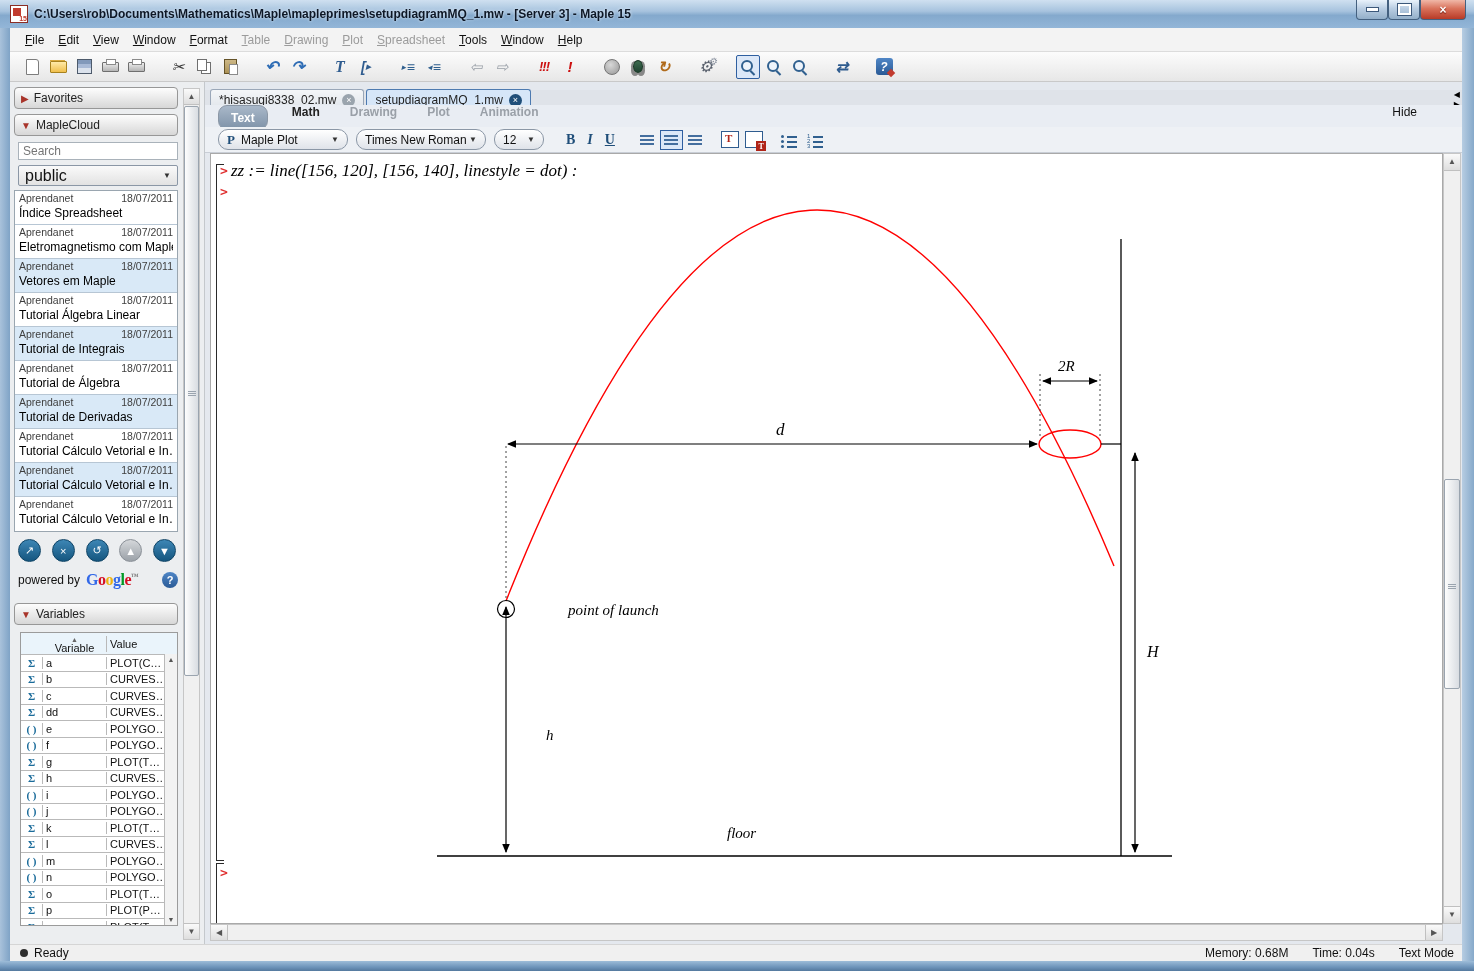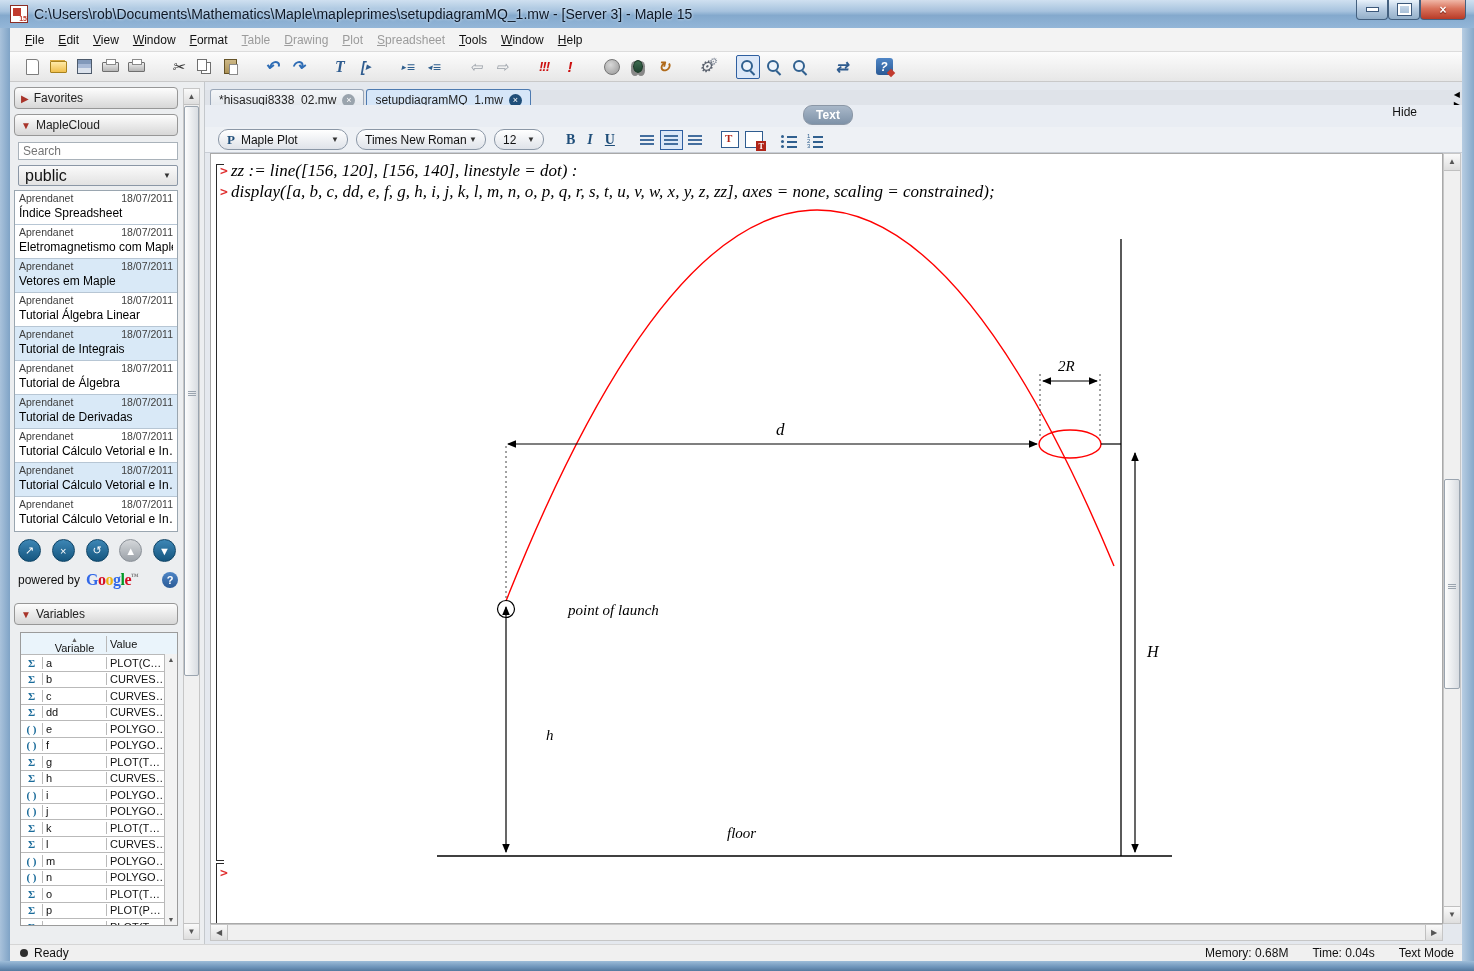--- a/index.html
+++ b/index.html
@@ -6,21 +6,21 @@
   .window{position:relative;width:1474px;height:971px;font-family:"Liberation Sans",sans-serif;
           background:#eef0f2;overflow:hidden;font-size:12px;color:#111;}
   
   .titlebar{position:absolute;left:0;top:0;width:1474px;height:28px;
     background:linear-gradient(180deg,#cfe0f0 0%,#a7c3de 40%,#84a9cd 55%,#93b6d8 100%);
     border-bottom:1px solid #5a7da3;display:flex;align-items:center;}
   .app-icon{width:16px;height:16px;margin:0 6px 0 10px;background:#fff;border:1px solid #8a2d25;
     position:relative;display:flex;align-items:flex-end;justify-content:flex-end;}
   .app-icon::before{content:"";position:absolute;left:2px;top:2px;width:8px;height:8px;background:#c23b2e;}
   .app-icon b{font-size:7px;color:#c23b2e;line-height:7px;font-weight:bold;}
-  .title-text{font-size:14px;color:#0d1726;text-shadow:0 0 3px #e8f2fb;}
+  .title-text{font-size:12px;color:#0d1726;text-shadow:0 0 3px #e8f2fb;font-weight:bold;}
   .win-controls{position:absolute;right:8px;top:0;display:flex;}
   .wbtn{width:30px;height:19px;border:1px solid #44607f;border-top:none;border-radius:0 0 4px 4px;
     background:linear-gradient(#e9f2fb,#b9cde2 45%,#93afc9);display:flex;align-items:center;justify-content:center;}
   .wbtn.close{width:44px;background:linear-gradient(#f0b8a8,#d9725b 45%,#b83a27);}
   .wbtn .bar{width:11px;height:3px;background:#fff;border:1px solid #3c587a;}
   .wbtn .box{width:9px;height:7px;border:2px solid #fff;outline:1px solid #3c587a;}
   .wbtn .x{color:#fff;font-weight:bold;font-size:12px;text-shadow:0 1px 1px #6e1408;}
   .menubar{position:absolute;left:10px;top:28px;width:1454px;height:24px;background:#f3f3f3;
     border-bottom:1px solid #dcdcdc;display:flex;align-items:center;padding-left:8px;box-sizing:border-box;}
   .mi{display:inline-block;padding:3px 7px;font-size:12px;color:#111;}
@@ -120,21 +120,21 @@
     background:repeating-linear-gradient(#9aa4af 0 1px,transparent 1px 2px);}
   
   .main{position:absolute;left:205px;top:82px;width:1257px;height:862px;background:#e4e8ee;}
   .tabbar{position:absolute;left:0;top:8px;width:100%;height:21px;background:#dfe3e9;border-bottom:1px solid #aab6c5;display:flex;align-items:flex-end;padding-left:5px;box-sizing:border-box;}
   .tab{height:20px;display:flex;align-items:center;padding:0 8px;border:1px solid #9aa7b8;border-bottom:none;border-radius:3px 3px 0 0;
     background:linear-gradient(#f4f6f8,#dfe4ea);margin-right:2px;font-size:12px;color:#222;}
   .tab.active{background:#d6e6f8;border-color:#4d7ab0;}
   .tclose{width:13px;height:13px;border-radius:50%;background:#9aa4ad;color:#fff;font-size:9px;line-height:13px;text-align:center;margin-left:6px;}
   .tab.active .tclose{background:#1f4e79;}
   .tabscroll{position:absolute;right:2px;top:0;display:flex;flex-direction:column;font-size:8px;color:#000;line-height:10px;}
-  .modebar{position:absolute;left:0;top:23px;width:100%;height:22px;background:#e9edf3;display:flex;align-items:center;padding-left:13px;box-sizing:border-box;flex-direction:column;}
+  .modebar{position:absolute;left:0;top:23px;width:100%;height:22px;background:#e9edf3;display:flex;padding-left:13px;box-sizing:border-box;}
   .mode{font-weight:bold;font-size:12px;margin-right:30px;color:#222;}
   .mode.pill{background:linear-gradient(#a9b8c9,#7e92a8);color:#fff;border-radius:9px;padding:2px 12px;margin-right:24px;}
   .mode.dis{color:#9aa0a8;}
   .hide-lbl{position:absolute;right:45px;font-size:12px;color:#111;}
   .formatbar{position:absolute;left:0;top:45px;width:100%;height:26px;background:#eef1f5;border-bottom:1px solid #c9ced6;
     display:flex;align-items:center;padding-left:13px;box-sizing:border-box;}
   .pill{height:19px;border:1px solid #8b97a6;border-radius:10px;background:linear-gradient(#ffffff,#dfe3e9);
     display:flex;align-items:center;padding:0 8px;margin-right:8px;}
   .pill .pfx{font-family:"Liberation Serif",serif;font-weight:bold;color:#1f4e79;font-size:13px;margin-right:6px;}
   .pill .val{font-size:12px;color:#111;}
@@ -557,21 +557,20 @@
       <span class="lic" style="margin-left:14px;"></span>
       <span class="lic num"></span>
     </div>
 
     <div class="worksheet">
       <div class="bracket-main"></div>
       <div class="bracket-last"></div>
       <span class="prompt" style="left:9px;top:9px;">&gt;</span>
       <div class="codeline" style="top:7px;">zz := line([156, 120], [156, 140], linestyle = dot) :</div>
       <span class="prompt" style="left:9px;top:30px;">&gt;</span>
-      <div class="codeline" style="top:28px;">display([a, b, c, dd, e, f, g, h, i, j, k, l, m, n, o, p, q, r, s, t, u, v, w, x, y, z, zz], axes = none, scaling = constrained);</div>
       <span class="prompt" style="left:9px;top:711px;">&gt;</span>
 
       <svg class="ws-svg" width="1227" height="771" viewBox="0 0 1227 771">
         <defs>
           <marker id="arr" viewBox="0 0 10 10" refX="8.5" refY="5" markerWidth="8" markerHeight="8" orient="auto-start-reverse">
             <path d="M0,1 L9.5,5 L0,9 Z" fill="#000"></path>
           </marker>
         </defs>
 
         <path d="M290,447 Q594,-317 898,412" fill="none" stroke="#ff0000" stroke-width="1.4"></path>

